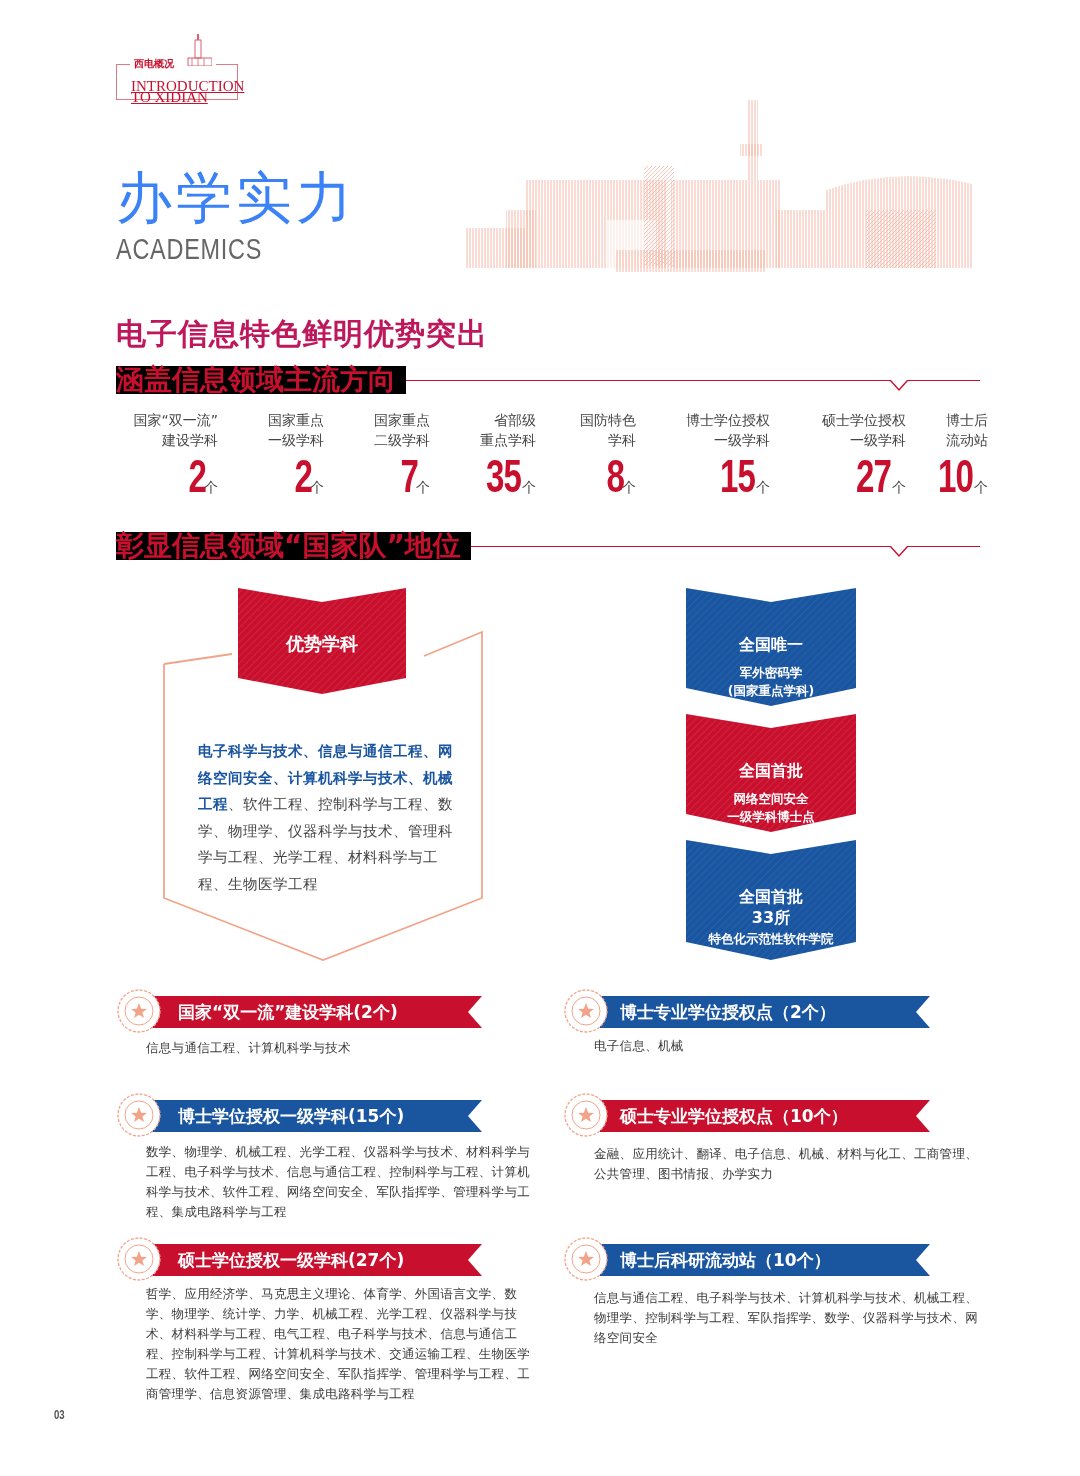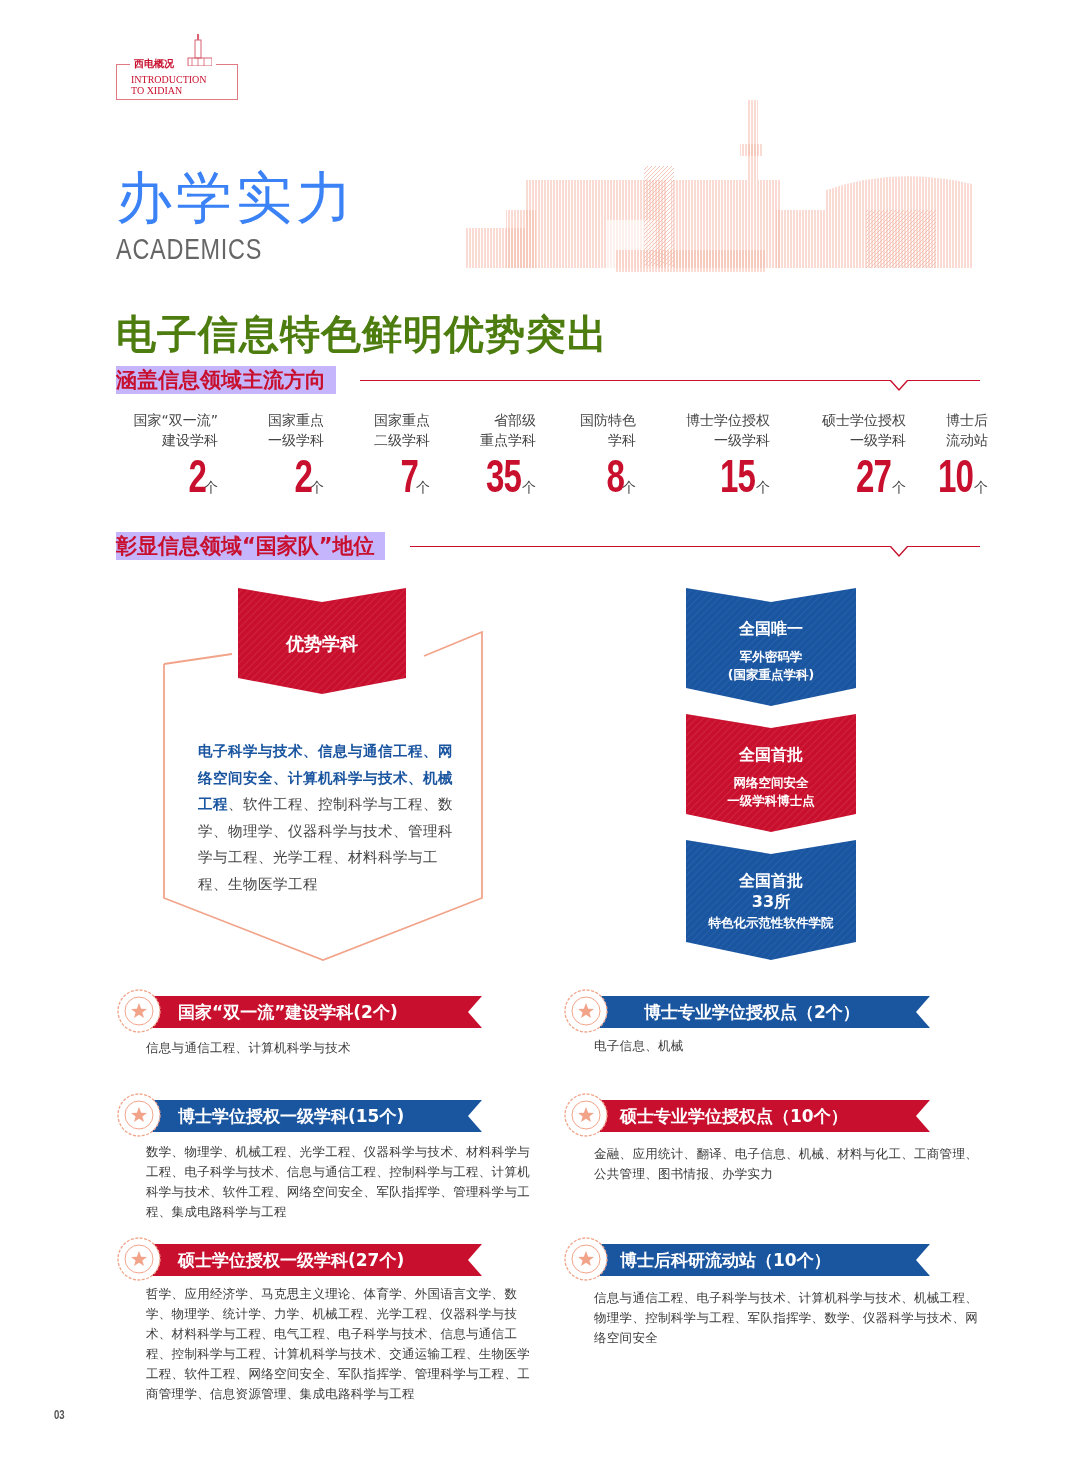--- a/index.html
+++ b/index.html
@@ -5,52 +5,52 @@
   * { box-sizing: border-box; margin: 0; padding: 0; }
   html, body { width: 1080px; height: 1476px; background: #ffffff; overflow: hidden; }
   body { position: relative; font-family: "DejaVu Sans", "Liberation Sans", sans-serif; color: #3a3a3a; }
   .abs { position: absolute; }
 
   
   .badge { left: 116px; top: 64px; width: 122px; height: 36px; border: 1.5px solid #e07a82; border-top: none; }
   .badge-top-l { left: 116px; top: 64px; width: 14px; height: 0; border-top: 1.5px solid #e07a82; }
   .badge-top-r { left: 216px; top: 64px; width: 22px; height: 0; border-top: 1.5px solid #e07a82; }
   .badge-cn { left: 132px; top: 57px; font-size: 10px; color: #c8102e; font-weight: bold; background: #fff; padding: 0 2px; }
-  .badge-en { left: 131px; top: 74px; font-size: 10px; line-height: 11px; color: #c8102e; font-family: "Liberation Serif", serif; }
+  .badge-en { left: 131px; top: 81px; font-size: 15px; line-height: 11px; color: #c8102e; font-family: "Liberation Serif", serif; text-decoration: underline; }
   .badge-tower { left: 186px; top: 34px; width: 26px; height: 32px; }
 
   
   .title-cn { left: 116px; top: 168px; font-size: 56px; color: #3b82f6; font-family: "DejaVu Serif", serif; letter-spacing: 4px; line-height: 60px; }
   .title-en { left: 116px; top: 232px; font-size: 30px; color: #666; font-family: "Liberation Sans", sans-serif; letter-spacing: 1px; transform: scaleX(0.78); transform-origin: left; line-height: 34px; }
   .skyline { left: 466px; top: 100px; width: 514px; height: 172px; }
 
   
-  .h1 { left: 116px; top: 314px; font-size: 40px; font-weight: bold; color: #4d7c0f; line-height: 40px; letter-spacing: 1px; }
-  .h2 { font-size: 21px; font-weight: bold; color: #c8102e; line-height: 28px; background: #c4b5fd; padding-right: 10px; }
+  .h1 { left: 116px; top: 314px; font-size: 30px; font-weight: bold; color: #be185d; line-height: 40px; letter-spacing: 1px; }
+  .h2 { font-size: 28px; font-weight: bold; color: #c8102e; line-height: 28px; background: #000000; padding-right: 10px; }
   .h2-line { height: 0; border-top: 1.5px solid #c8102e; }
   .h2-notch { width: 18px; height: 12px; }
 
   
   .stat { text-align: right; }
   .stat-label { font-size: 14px; line-height: 20px; color: #444; white-space: pre-line; }
   .stat-num { font-size: 46px; font-weight: bold; color: #c8102e; font-family: "Liberation Sans", sans-serif; transform: scaleX(0.72); display: inline-block; line-height: 52px; letter-spacing: -1px; }
   .stat-unit { font-size: 14px; color: #444; margin-left: -6px; }
   .stat-row { white-space: nowrap; }
 
   
   .adv-outline { left: 162px; top: 630px; width: 322px; height: 332px; }
   .adv-banner { left: 238px; top: 586px; width: 168px; height: 108px; }
   .adv-banner-label { left: 238px; top: 632px; width: 168px; text-align: center; font-size: 18px; font-weight: bold; color: #fff; }
   .adv-text { left: 198px; top: 738px; width: 262px; font-size: 14.5px; line-height: 26.5px; color: #444; letter-spacing: 0.5px; }
   .adv-text .hl { color: #1a55a0; font-weight: bold; }
 
   
   .chev { left: 686px; width: 170px; }
   .chev-text { left: 686px; width: 170px; text-align: center; color: #fff; }
-  .chev-title { font-size: 16px; font-weight: bold; line-height: 22px; }
+  .chev-title { font-size: 16px; font-weight: bold; line-height: 22px; margin-top: 16px; }
   .chev-sub { font-size: 12.5px; line-height: 18px; font-weight: bold; }
   .chev-num { font-size: 16px; line-height: 20px; font-weight: bold; }
 
   
   .ribbon { height: 32px; }
   .ribbon-label { font-size: 17px; font-weight: bold; color: #fff; line-height: 32px; white-space: nowrap; }
   .seal { width: 46px; height: 46px; }
   .rib-body { font-size: 12.5px; line-height: 20px; color: #3a3a3a; letter-spacing: 0.3px; }
 
   .page-num { left: 54px; top: 1408px; font-size: 12px; color: #555; font-weight: bold; font-family: "Liberation Sans", sans-serif; transform: scaleX(0.8); transform-origin: left; }
@@ -215,21 +215,21 @@
 <div class="abs rib-body" style="left:146px; top:1038px; width:390px;">信息与通信工程、计算机科学与技术</div>
 
 <svg class="abs ribbon" style="left:600px; top:996px; width:330px;" viewBox="0 0 330 32">
     <path d="M0 0 L330 0 L316 16 L330 32 L0 32 Z" fill="#1a55a0"></path>
   </svg>
 <svg class="abs seal" style="left:563px; top:988px;" viewBox="0 0 46 46">
   <circle cx="23" cy="23" r="21" fill="#fff" stroke="#f2a48a" stroke-width="1.3" stroke-dasharray="3 1.5"></circle>
   <circle cx="23" cy="23" r="14" fill="#fff" stroke="#f2a48a" stroke-width="1"></circle>
   <path d="M23 15 L25.2 20.8 L31 21 L26.4 24.6 L28 30 L23 26.8 L18 30 L19.6 24.6 L15 21 L20.8 20.8 Z" fill="#f2a48a"></path>
 </svg>
-<div class="abs ribbon-label" style="left:620px; top:996px;margin-left:24px;">博士专业学位授权点（2个）</div>
+<div class="abs ribbon-label" style="left:620px; top:996px;">博士专业学位授权点（2个）</div>
 <div class="abs rib-body" style="left:594px; top:1036px; width:390px;">电子信息、机械</div>
 
 <svg class="abs ribbon" style="left:152px; top:1100px; width:330px;" viewBox="0 0 330 32">
     <path d="M0 0 L330 0 L316 16 L330 32 L0 32 Z" fill="#1a55a0"></path>
   </svg>
 <svg class="abs seal" style="left:116px; top:1092px;" viewBox="0 0 46 46">
   <circle cx="23" cy="23" r="21" fill="#fff" stroke="#f2a48a" stroke-width="1.3" stroke-dasharray="3 1.5"></circle>
   <circle cx="23" cy="23" r="14" fill="#fff" stroke="#f2a48a" stroke-width="1"></circle>
   <path d="M23 15 L25.2 20.8 L31 21 L26.4 24.6 L28 30 L23 26.8 L18 30 L19.6 24.6 L15 21 L20.8 20.8 Z" fill="#f2a48a"></path>
 </svg>

